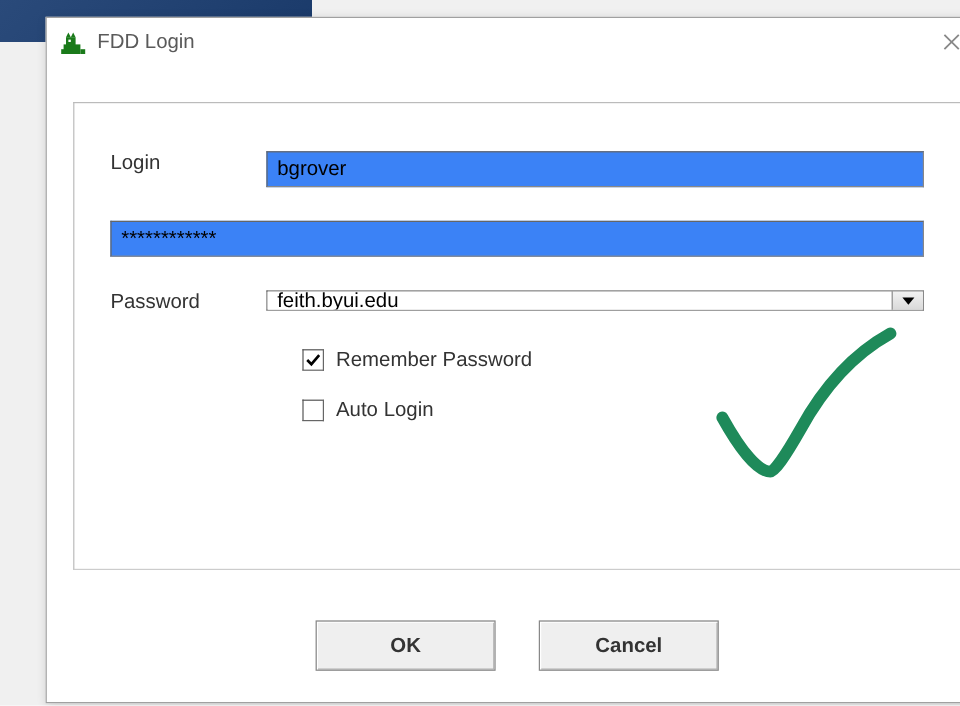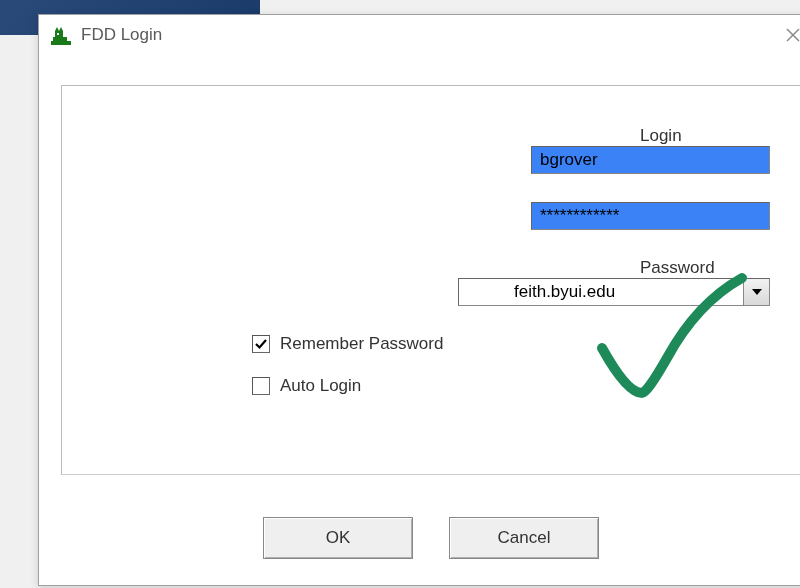--- a/index.html
+++ b/index.html
@@ -69,23 +69,22 @@
       left: 22px;
       right: 22px;
       bottom: 110px;
       border: 1px solid #ccc;
       border-top-color: #bbb;
       border-left-color: #bbb;
       padding: 40px 30px 30px 30px;
     }
     .form-row {
       display: flex;
-      align-items: flex-end;
+      align-items: flex-start;
       margin-bottom: 28px;
-      flex-direction: column;
     }
     .form-label {
       width: 130px;
       color: #333;
       font-size: 17px;
     }
     .text-input {
       flex: 1;
       height: 30px;
       padding: 3px 8px;
@@ -93,25 +92,24 @@
       font-size: 17px;
       border: 1px solid #888;
       border-top-color: #666;
       border-left-color: #666;
       background: #3b82f6;
       outline: none;
     }
     .combo-wrap {
       flex: 1;
       display: flex;
-      height: 47px;
+      height: 17px;
       border: 1px solid #888;
       border-top-color:#666;
       border-left-color:#666;
-      padding-left:47px;
     }
     .combo-text {
       flex:1;
       padding: 3px 8px;
       font-size:17px;
       border:none;
       outline:none;
     }
     .combo-btn {
       width: 26px;
@@ -166,20 +164,21 @@
     .win-button {
       width:150px;
       height:42px;
       background:#efefef;
       border:1px solid #888;
       box-shadow: inset 1px 1px 0 #fff, inset -1px -1px 0 #b0b0b0;
       font-family:Tahoma,Arial,sans-serif;
       font-size:17px;
       color:#333;
       cursor:pointer;
+      font-weight:bold;
     }
     .big-check {
       position:absolute;
       top: 248px;
       left: 548px;
       pointer-events:none;
     }
   </style>
 </head>
 <body>

